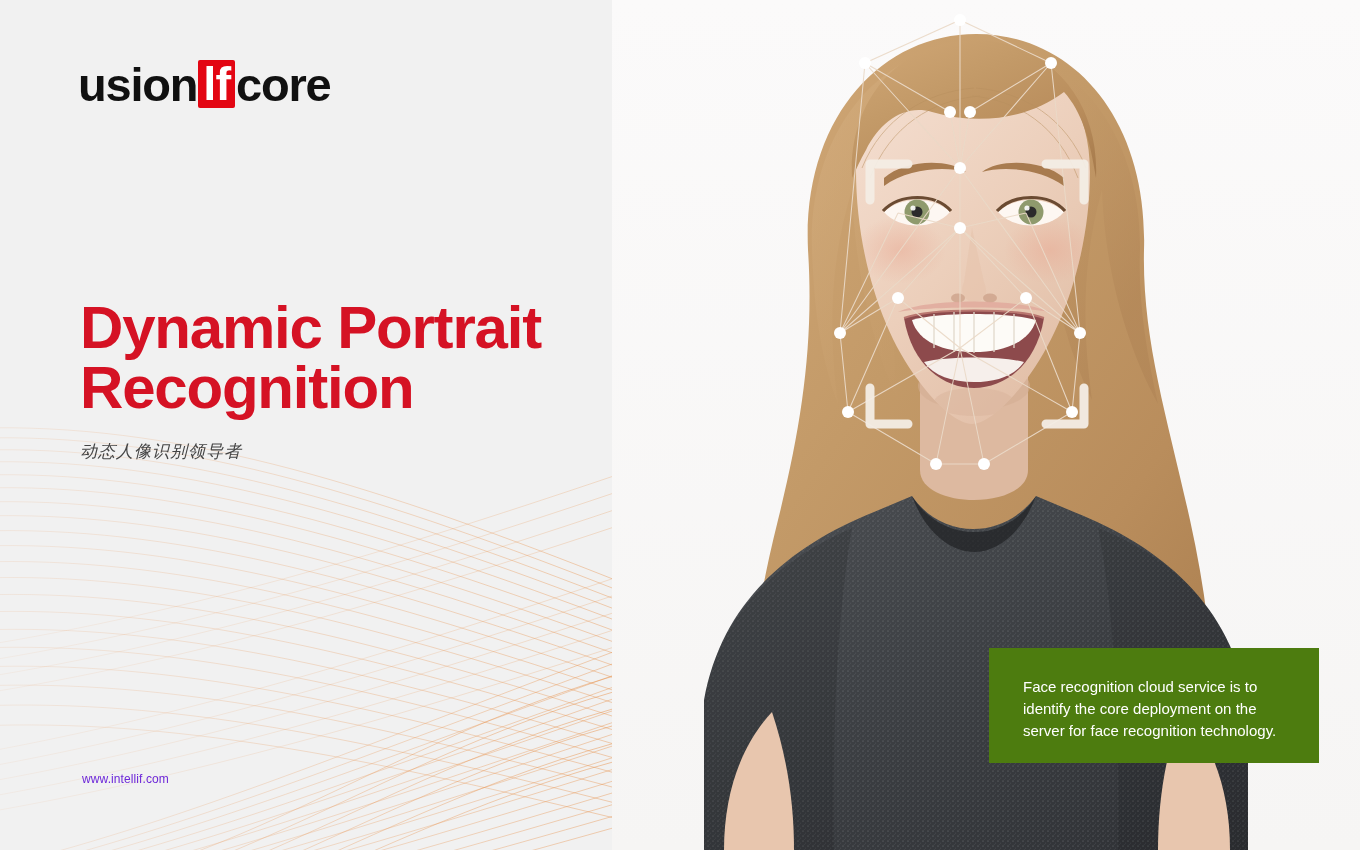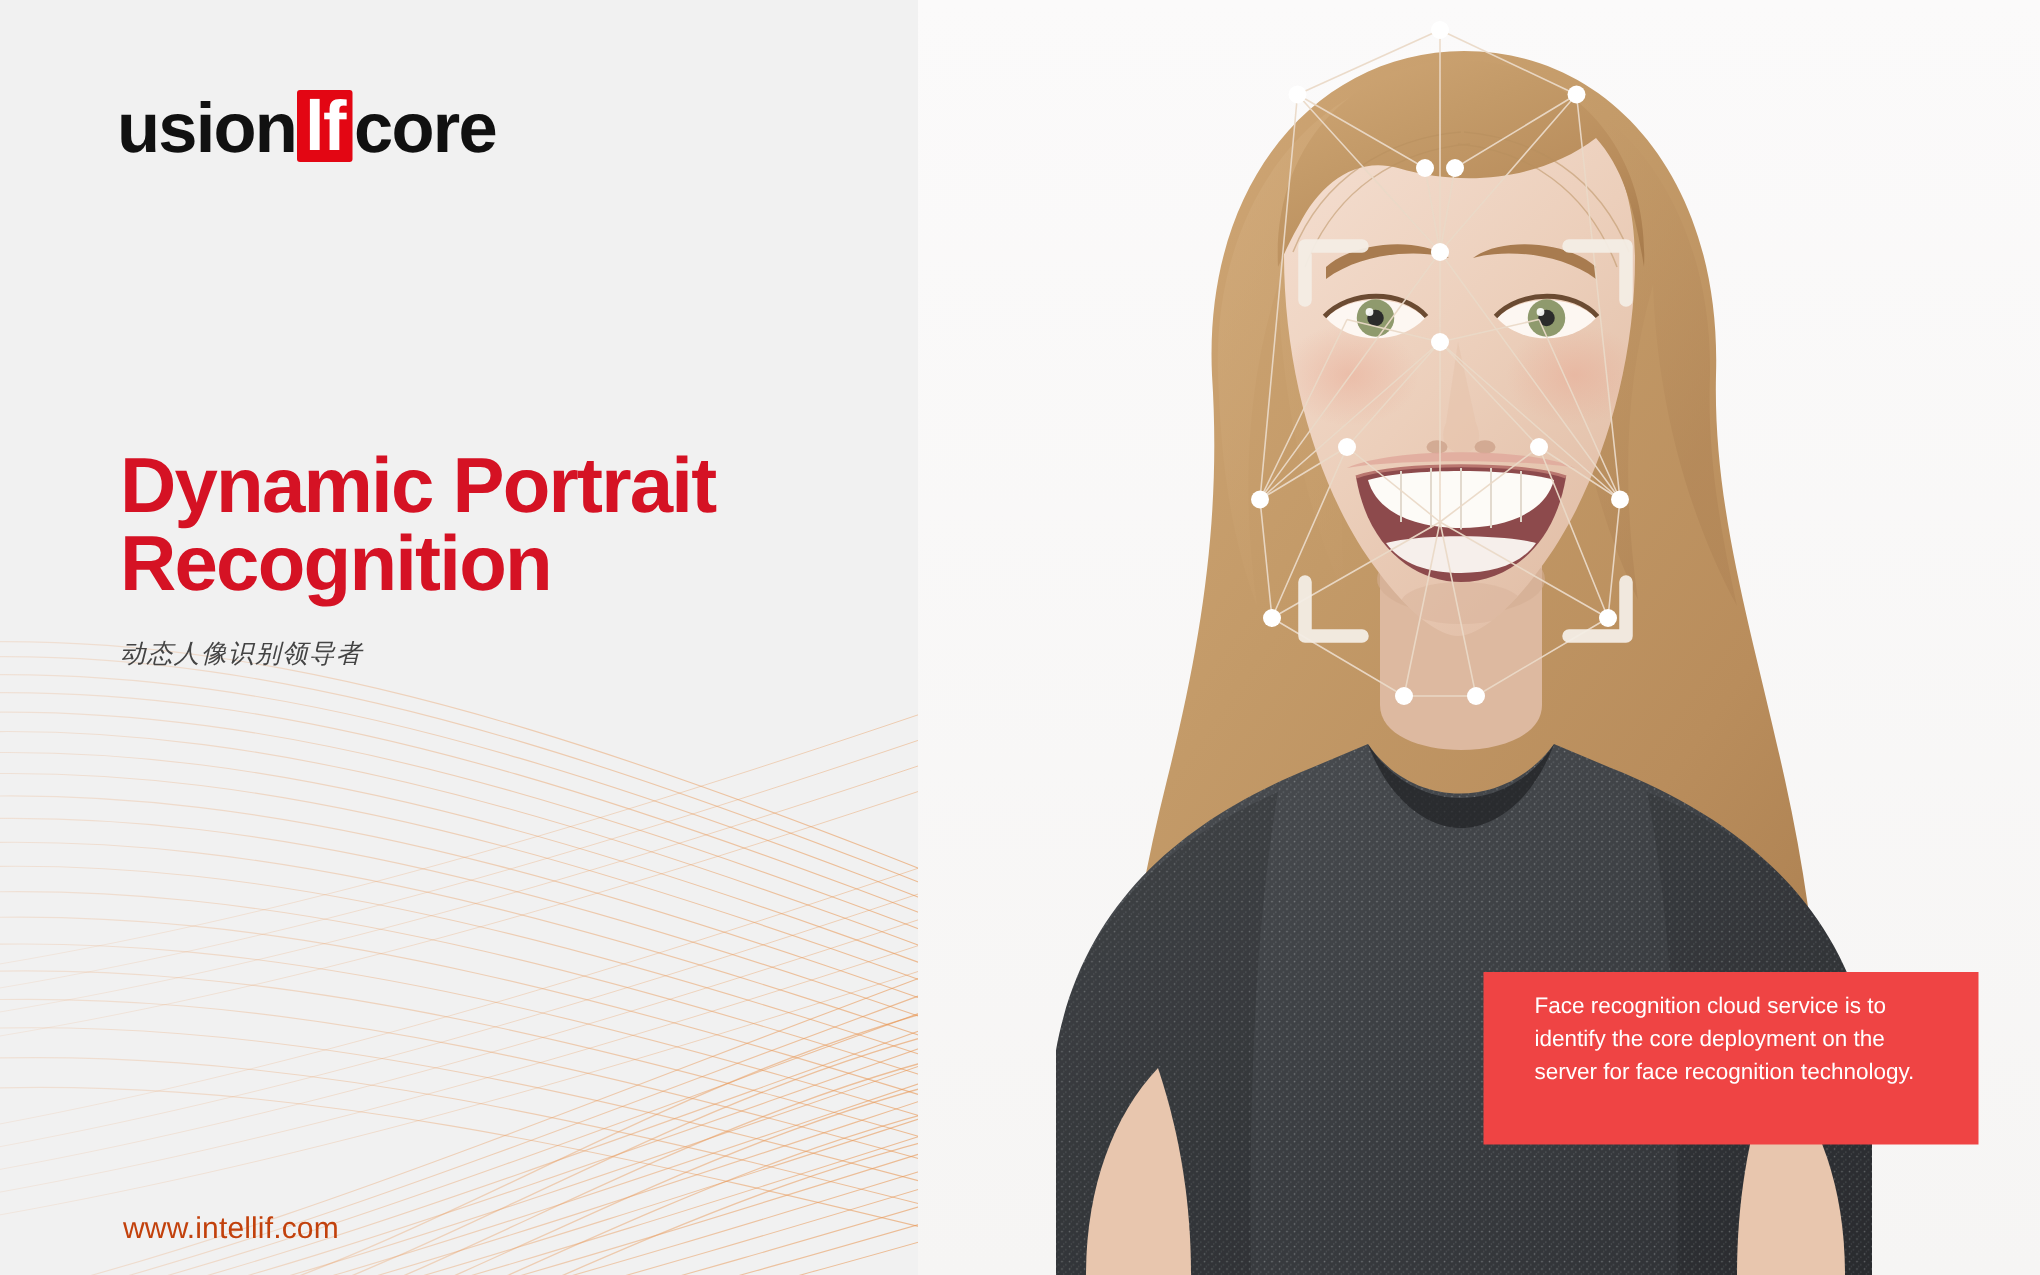--- a/index.html
+++ b/index.html
@@ -59,45 +59,44 @@
   
   .headline {
     position: absolute;
     left: 80px;
     top: 298px;
     z-index: 40;
   }
   .headline h1 {
     margin: 0;
     color: #d51224;
-    font-size: 52px;
+    font-size: 60px;
     font-weight: 700;
     line-height: 1.0;
     letter-spacing: -1.2px;
     white-space: pre-line;
   }
   .subtitle {
     margin-top: 24px;
     color: #444444;
     font-size: 17px;
     letter-spacing: 1px;
     line-height: 1.2;
     font-style: italic;
   }
 
   
   .site-url {
     position: absolute;
     left: 82px;
     top: 772px;
-    font-size: 20px;
-    color: #c2410c;
+    font-size: 12px;
+    color: #6d28d9;
     letter-spacing: 0.1px;
     z-index: 40;
-    margin-top: 36px;
   }
 
   
   .photo {
     position: absolute;
     left: 612px;
     top: 0;
     width: 748px;
     height: 850px;
     overflow: hidden;
@@ -106,24 +105,24 @@
   }
   .photo svg { display: block; }
 
   
   .caption-box {
     position: absolute;
     left: 989px;
     top: 648px;
     width: 330px;
     height: 115px;
-    background: #ef4444;
+    background: #4d7c0f;
     z-index: 35;
     box-sizing: border-box;
-    padding: 12px 28px 0 34px;
+    padding: 28px 28px 0 34px;
   }
   .caption-box p {
     margin: 0;
     color: #ffffff;
     font-size: 15px;
     line-height: 1.45;
     font-weight: 400;
   }
 </style>
 </head>

